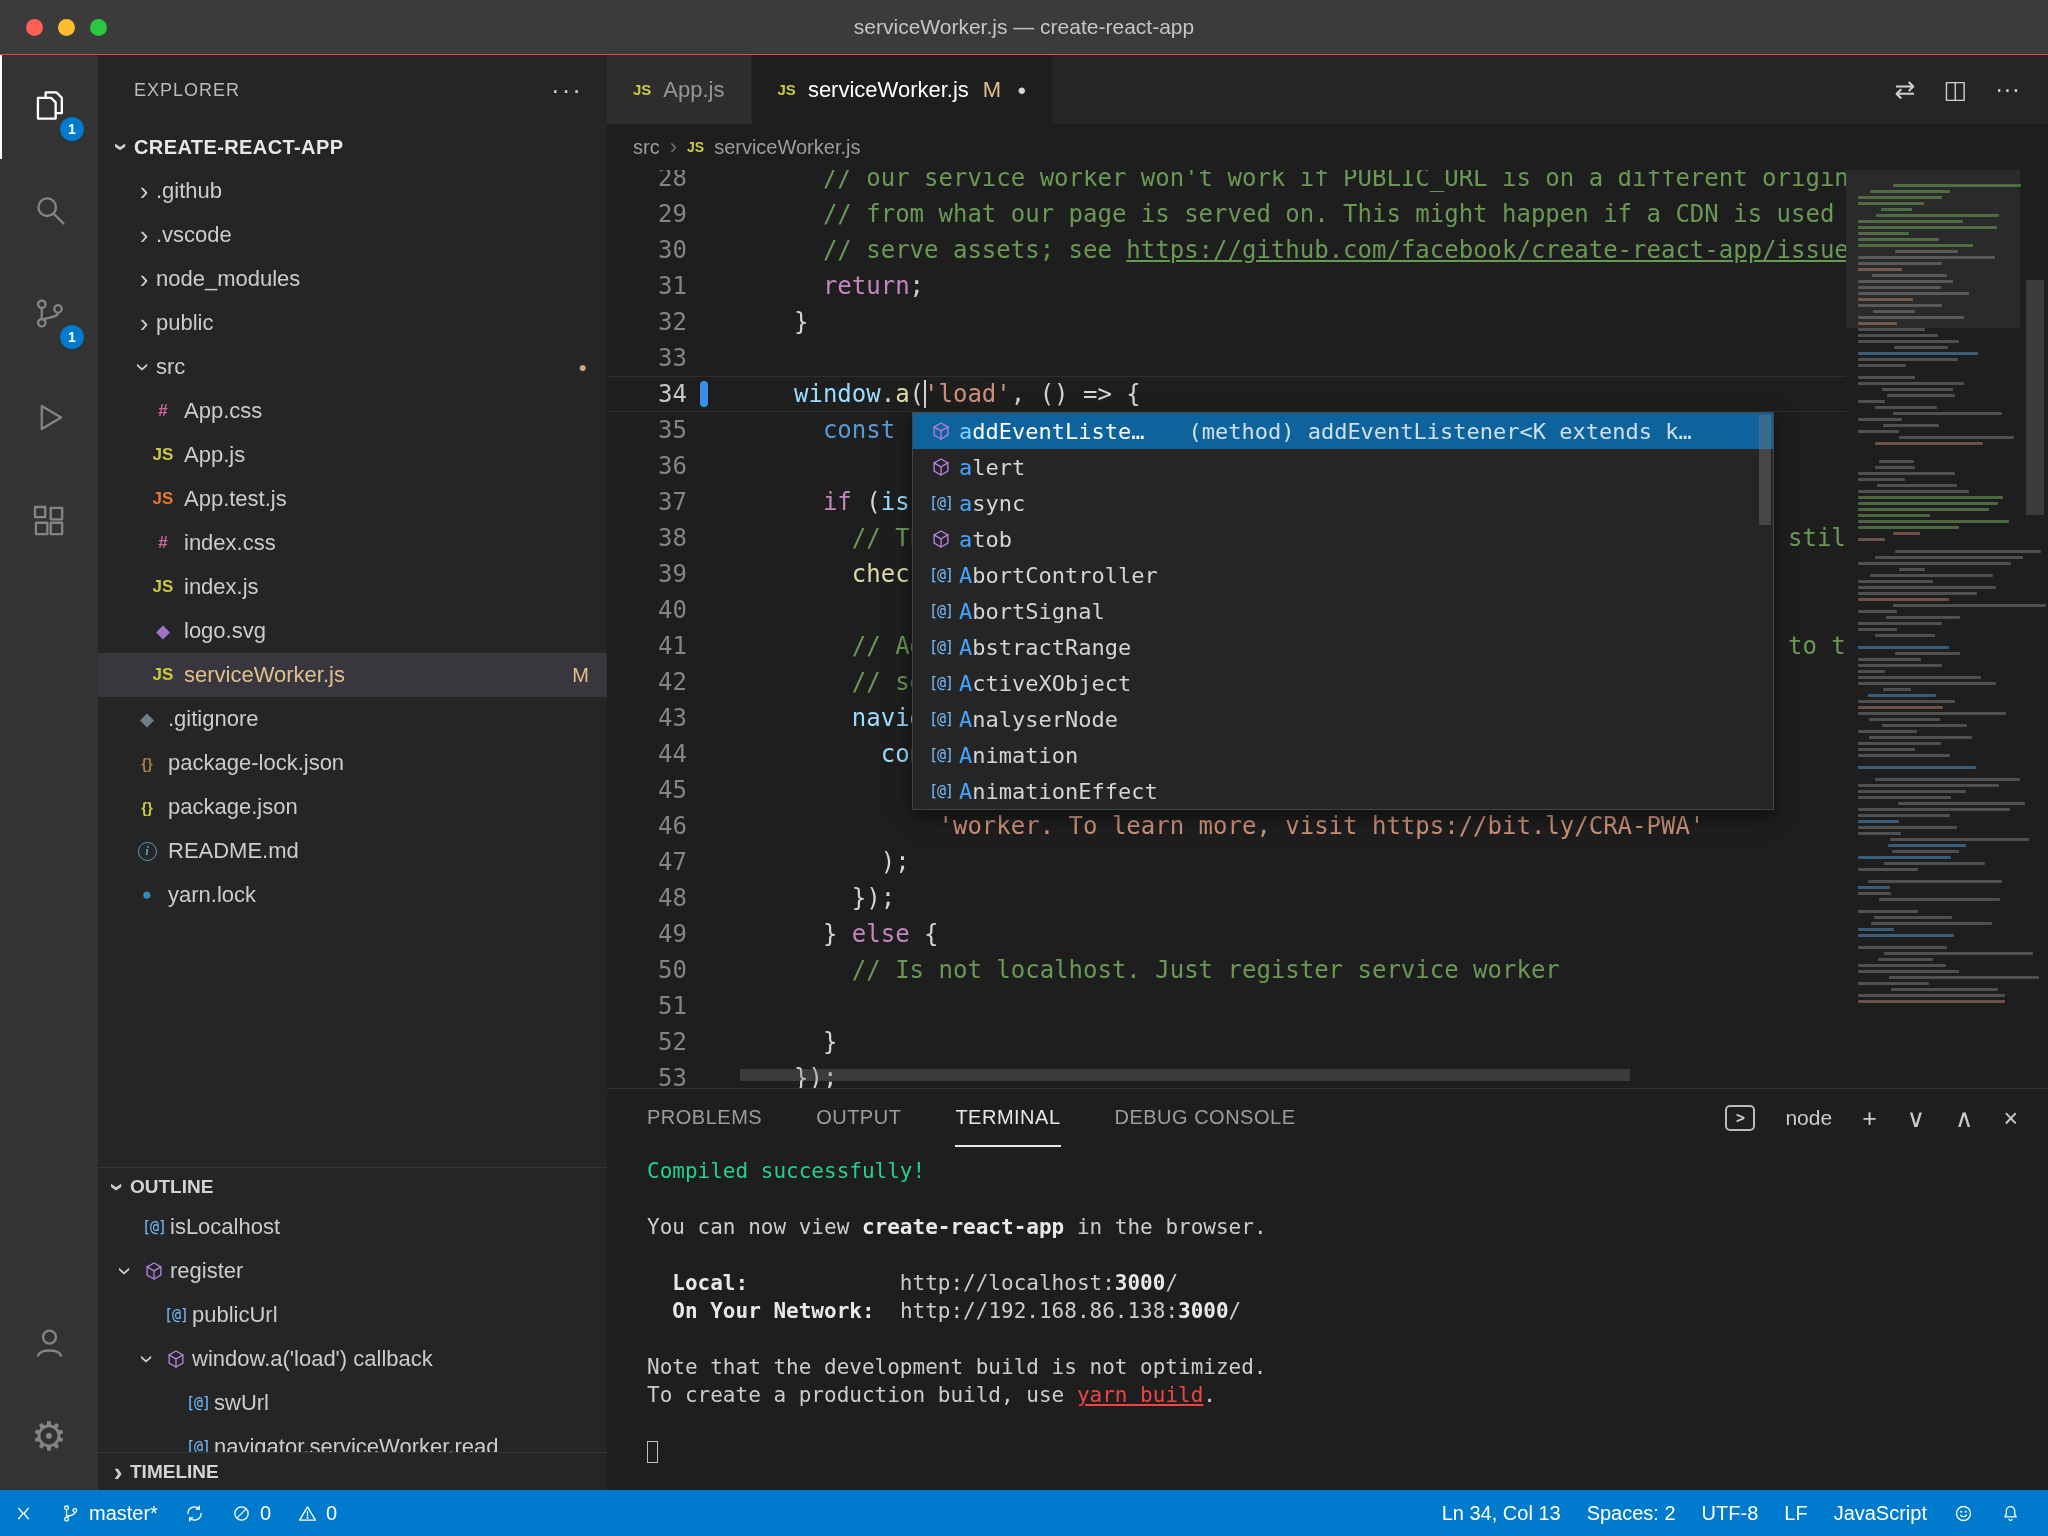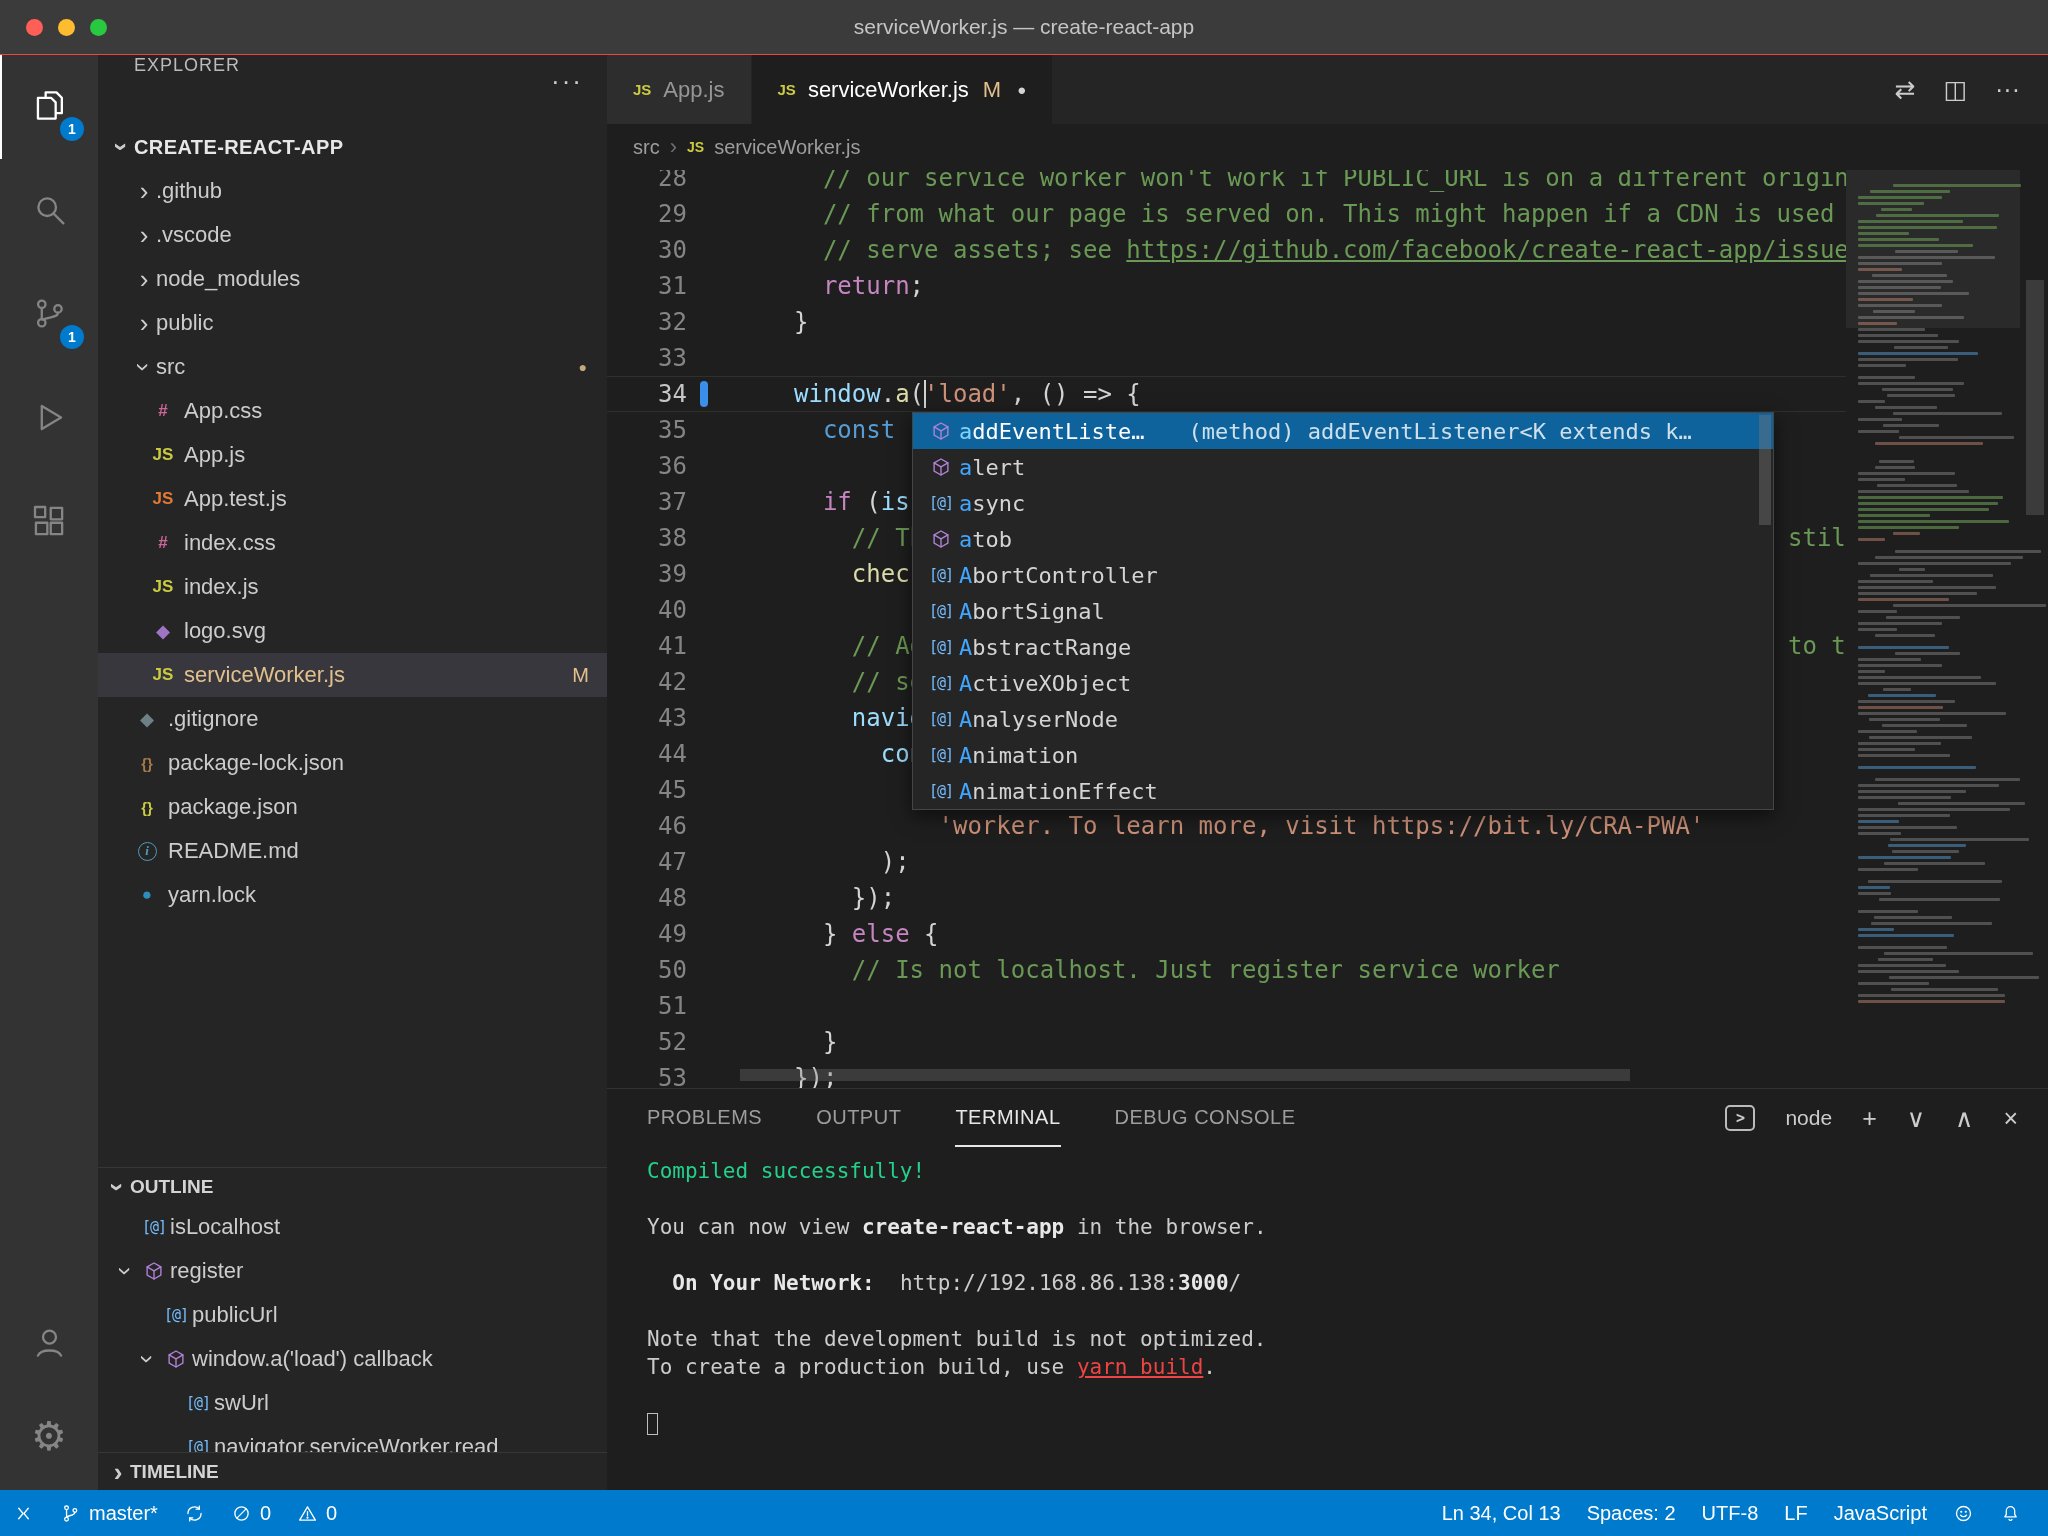--- a/index.html
+++ b/index.html
@@ -21,21 +21,21 @@
   .act-item.active { color:#ffffff; }
   .act-item.active::before { content:""; position:absolute; left:0; top:0; width:2px; height:100%; background:#ffffff; }
   .act-item svg { width:37px; height:37px; }
   .act-badge { position:absolute; right:14px; bottom:18px; min-width:24px; height:24px; padding:0 4px; border-radius:12px; background:#007acc; color:#fff; font-size:14px; font-weight:bold; display:flex; align-items:center; justify-content:center; }
   .act-bottom { margin-top:auto; display:flex; flex-direction:column; padding-bottom:8px; }
   .act-bottom .act-item { height:92px; }
   .gear { font-size:40px; line-height:1; }
 
   
   .sidebar { width:509px; background:#252526; position:relative; overflow:hidden; color:#cccccc; flex:none; }
-  .sb-header { height:70px; display:flex; align-items:flex-start; padding:0 24px 0 36px; font-size:18px; color:#bbbbbb; letter-spacing:1px;flex-direction:column; }
+  .sb-header { height:70px; display:flex; align-items:center; padding:0 24px 0 36px; font-size:18px; color:#bbbbbb; letter-spacing:1px; }
   .sb-more { margin-left:auto; font-size:26px; color:#cccccc; letter-spacing:2px; line-height:0.4; }
   .proj-row { height:44px; display:flex; align-items:center; font-weight:bold; font-size:20px; color:#e7e7e7; padding-left:12px; letter-spacing:0.4px; }
   .row { height:44px; display:flex; align-items:center; font-size:22px; position:relative; }
   .row.sel { background:#37373d; }
   .chev { width:24px; display:inline-flex; justify-content:center; color:#cccccc; font-size:26px; line-height:1; flex:none; }
   .chev.open { transform:rotate(90deg); }
   .chev-sp { width:24px; flex:none; }
   .fi { width:30px; flex:none; display:inline-flex; justify-content:center; margin-right:6px; font-weight:bold; font-size:17px; }
   .flabel { white-space:nowrap; overflow:hidden; }
   .flabel.mod { color:#e2c08d; }
@@ -687,20 +687,21 @@
             <span class="p-ic">∨</span>
             <span class="p-ic">∧</span>
             <span class="p-ic">×</span>
           </div>
         </div>
       <div class="terminal" id="terminal">
           <div class="t-row"><span class="tm-green">Compiled successfully!</span></div>
           <div class="t-row"></div>
           <div class="t-row"><span class="tm-pln">You can now view </span><span class="tm-bold">create-react-app</span><span class="tm-pln"> in the browser.</span></div>
           <div class="t-row"></div>
+          <div class="t-row"><span class="tm-pln">  </span><span class="tm-bold">Local:</span><span class="tm-pln">            http://localhost:</span><span class="tm-bold">3000</span><span class="tm-pln">/</span></div>
           <div class="t-row"><span class="tm-pln">  </span><span class="tm-bold">On Your Network:</span><span class="tm-pln">  http://192.168.86.138:</span><span class="tm-bold">3000</span><span class="tm-pln">/</span></div>
           <div class="t-row"></div>
           <div class="t-row"><span class="tm-pln">Note that the development build is not optimized.</span></div>
           <div class="t-row"><span class="tm-pln">To create a production build, use </span><span class="tm-cyan">yarn build</span><span class="tm-pln">.</span></div>
           <div class="t-row"></div>
           <div class="t-row"><span class="block-cursor"></span></div>
         </div>
     </div>
   </div>
 </div>

